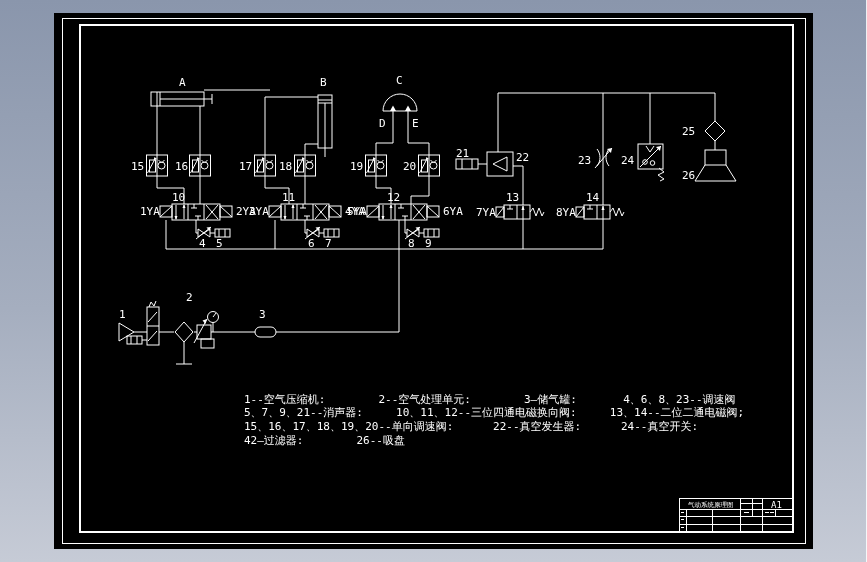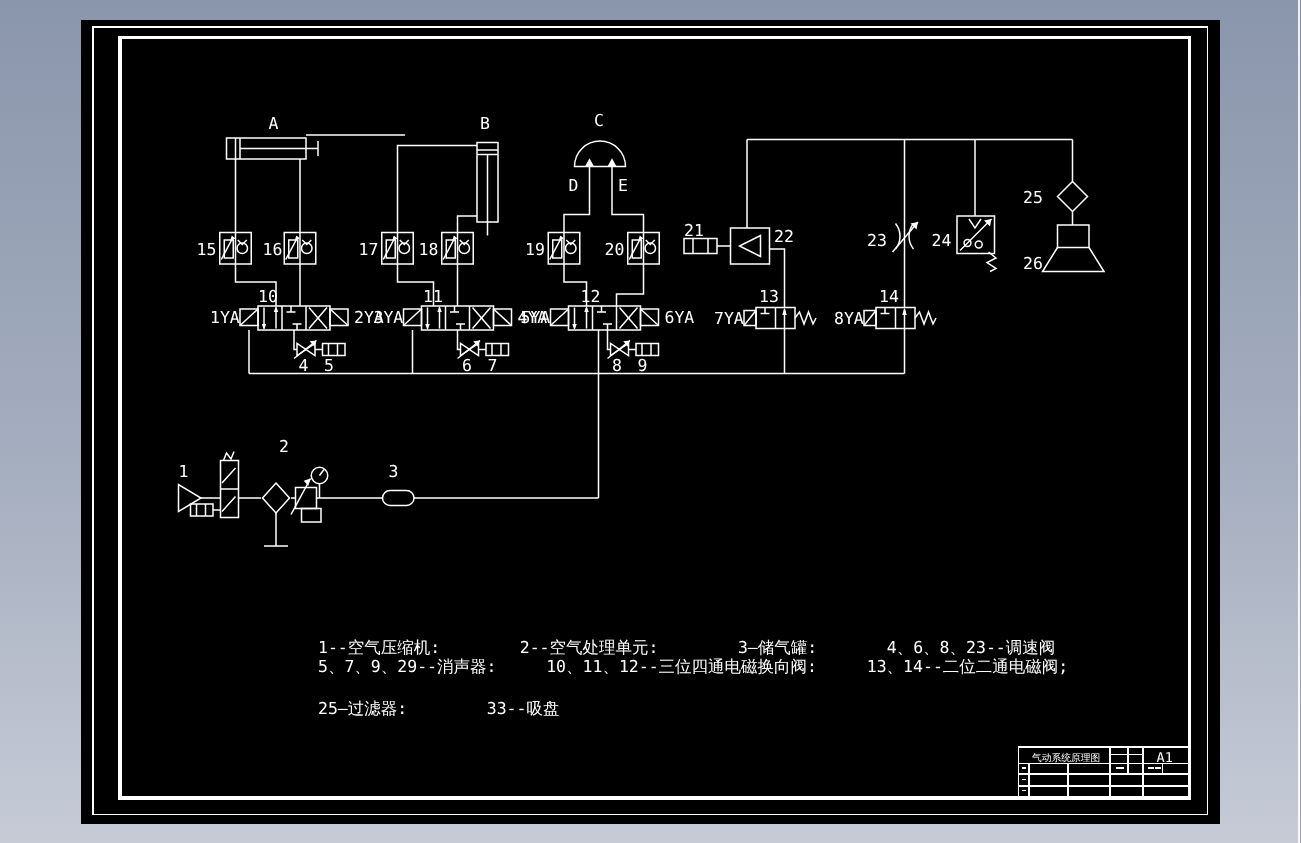--- a/index.html
+++ b/index.html
@@ -9,23 +9,23 @@
     font-family:"DejaVu Sans",sans-serif;
   }
   #cad{position:absolute;left:0;top:0;}
   svg text{
     font-family:"DejaVu Sans Mono","DejaVu Sans",monospace;
     font-size:11px;fill:#ffffff;
   }
   svg text.t-title{font-size:6.5px;letter-spacing:0px;}
   svg text.t-a1{font-size:9px;}
   .legend-line{
-    position:absolute;left:212px;color:#ffffff;
+    position:absolute;left:244px;color:#ffffff;
     font-family:"DejaVu Sans Mono","DejaVu Sans",monospace;
-    font-size:11px;line-height:12px;white-space:pre;margin-top:32px;
+    font-size:11px;line-height:12px;white-space:pre;
   }
 </style>
 </head>
 <body>
 
 <div id="stage">
 
   <svg id="cad" width="867" height="562" viewBox="0 0 867 562">
 
     <g shape-rendering="crispEdges">
@@ -259,16 +259,17 @@
       <text x="119" y="318">1</text>
       <text x="186" y="301">2</text>
       <text x="259" y="318">3</text>
 
       <text x="688" y="507" class="t-title">气动系统原理图</text>
       <text x="771" y="508" class="t-a1">A1</text>
     </g>
   </svg>
 
   <div class="legend-line" style="top:394px">1--空气压缩机:        2--空气处理单元:        3—储气罐:       4、6、8、23--调速阀</div>
-  <div class="legend-line" style="top:407px">5、7、9、29--消声器:     10、11、12--三位四通电磁换向阀:     13、14--二位二通电磁阀;</div>
-  <div class="legend-line" style="top:435px">25—过滤器:        33--吸盘</div>
+  <div class="legend-line" style="top:407px">5、7、9、21--消声器:     10、11、12--三位四通电磁换向阀:     13、14--二位二通电磁阀;</div>
+  <div class="legend-line" style="top:421px">15、16、17、18、19、20--单向调速阀:      22--真空发生器:      24--真空开关:</div>
+  <div class="legend-line" style="top:435px">42—过滤器:        26--吸盘</div>
 
 </div>
 
 </body></html>

